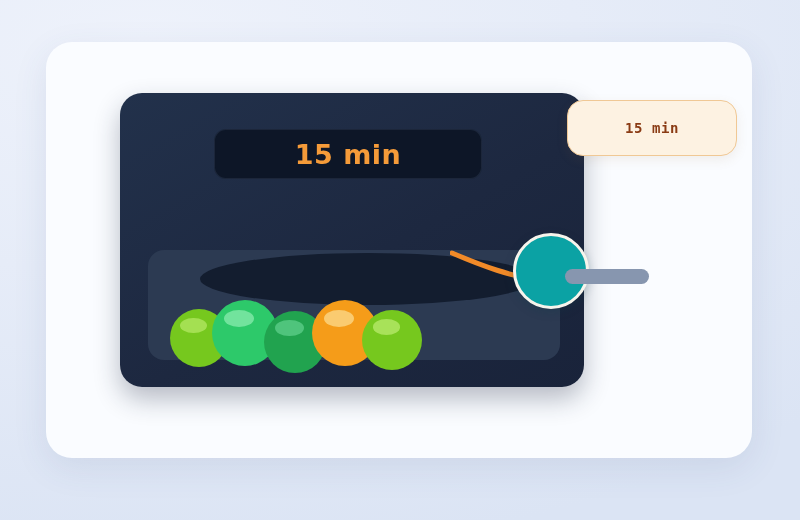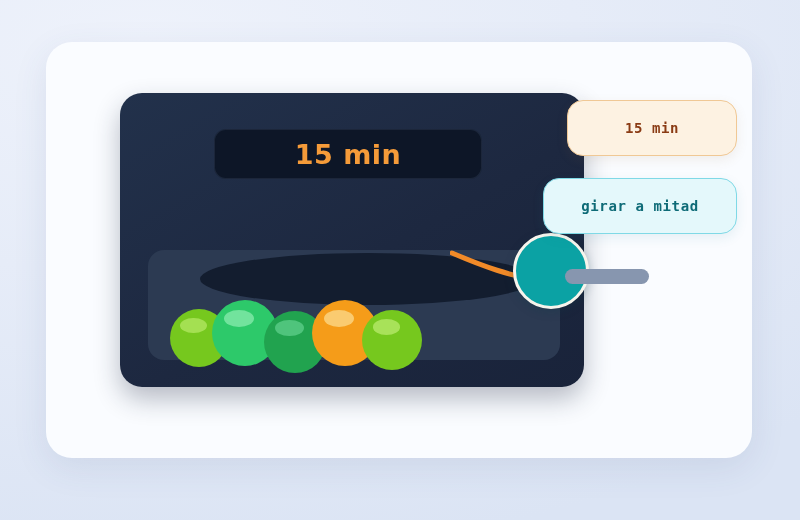--- a/index.html
+++ b/index.html
@@ -207,17 +207,14 @@
 
   </div>
 
   <div id="knob"></div>
   <div id="knob-handle"></div>
 
   <div class="bubble" id="bubble-time">
     <span>15 min</span>
   </div>
 
-  <div class="bubble" id="bubble-flip">
-    <span>girar a mitad</span>
-  </div>
 
 </div>
 
 </body></html>

